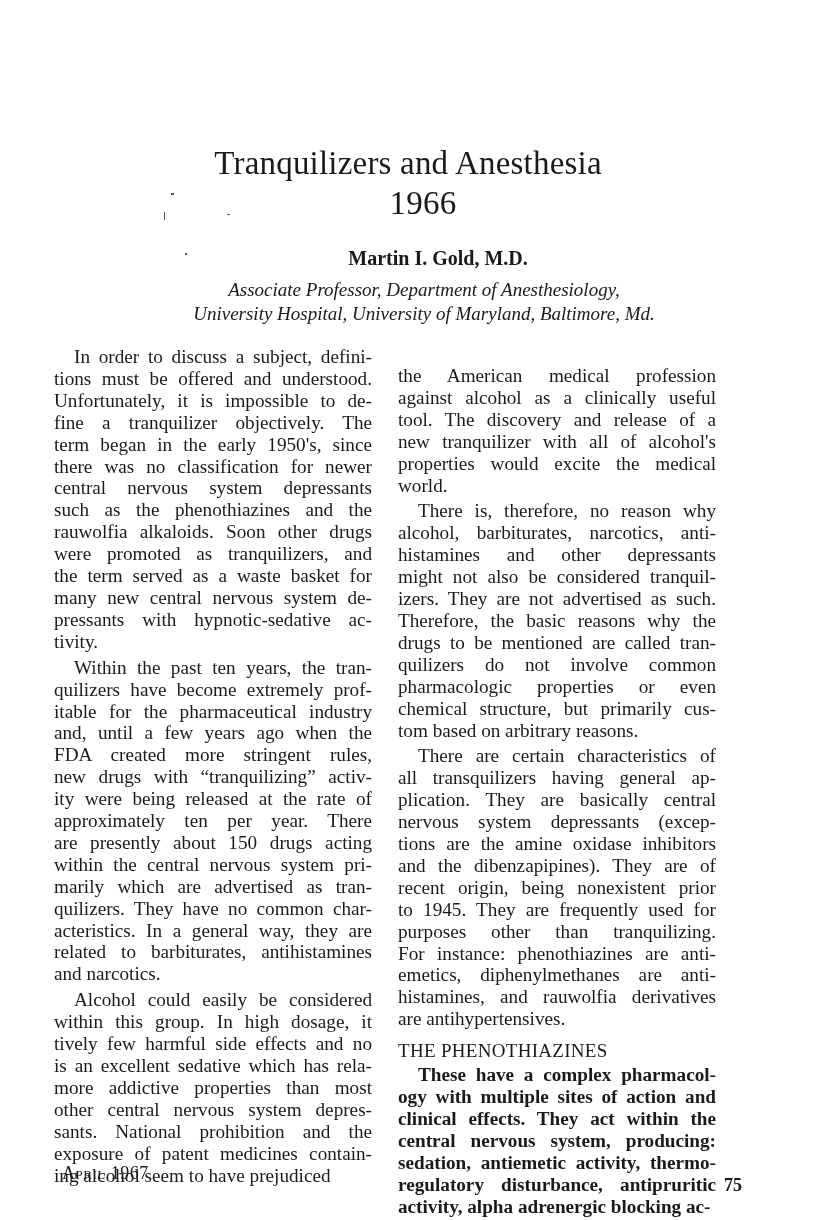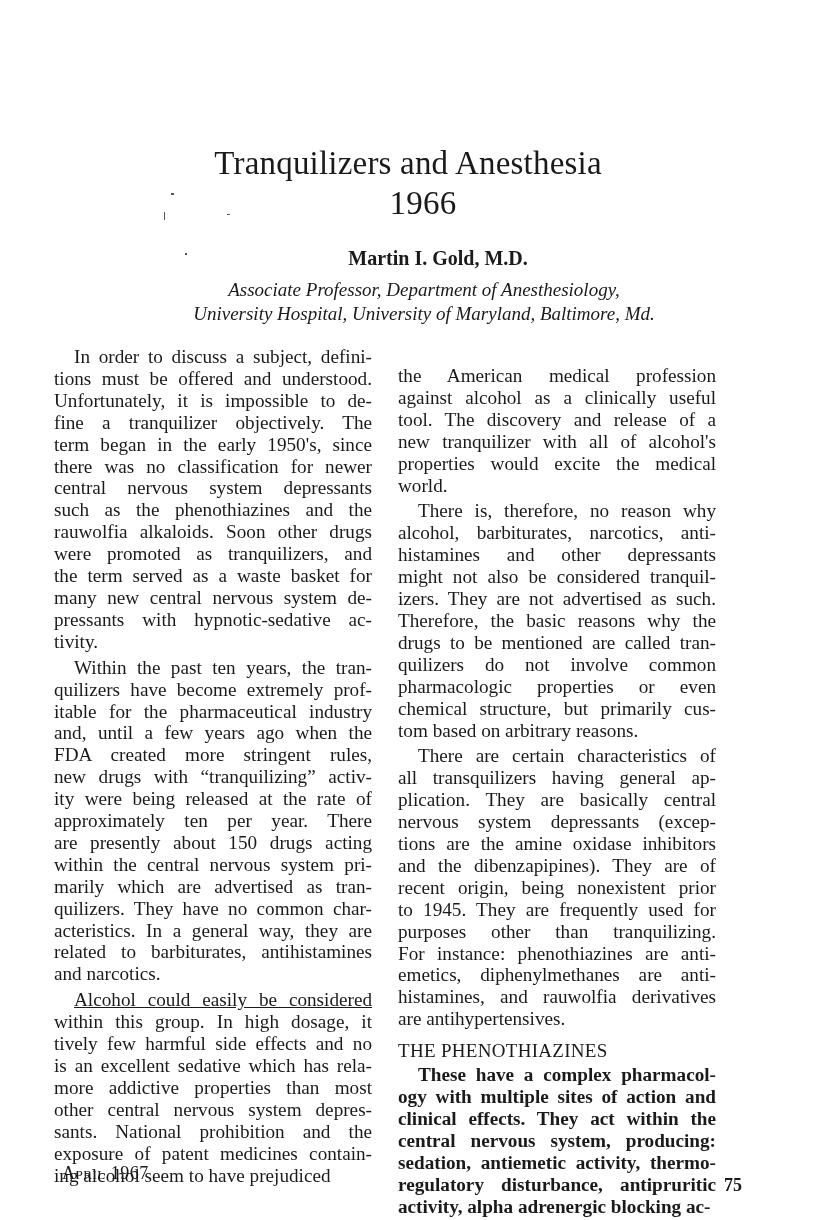--- a/index.html
+++ b/index.html
@@ -85,21 +85,21 @@
       <span class="line">approximately ten per year. There</span>
       <span class="line">are presently about 150 drugs acting</span>
       <span class="line">within the central nervous system pri-</span>
       <span class="line">marily which are advertised as tran-</span>
       <span class="line">quilizers. They have no common char-</span>
       <span class="line">acteristics. In a general way, they are</span>
       <span class="line">related to barbiturates, antihistamines</span>
       <span class="line last">and narcotics.</span>
     </p>
     <p style="text-indent: 0px;">
-      <span class="line" style="padding-left: 20px; text-decoration: underline;">Alcohol could easily be considered</span>
+      <span class="line" style="padding-left: 20px;">Alcohol could easily be considered</span>
       <span class="line">within this group. In high dosage, it</span>
       <span class="line">tively few harmful side effects and no</span>
       <span class="line">is an excellent sedative which has rela-</span>
       <span class="line">more addictive properties than most</span>
       <span class="line">other central nervous system depres-</span>
       <span class="line">sants. National prohibition and the</span>
       <span class="line">exposure of patent medicines contain-</span>
       <span class="line last">ing alcohol seem to have prejudiced</span>
     </p>
   </div>

